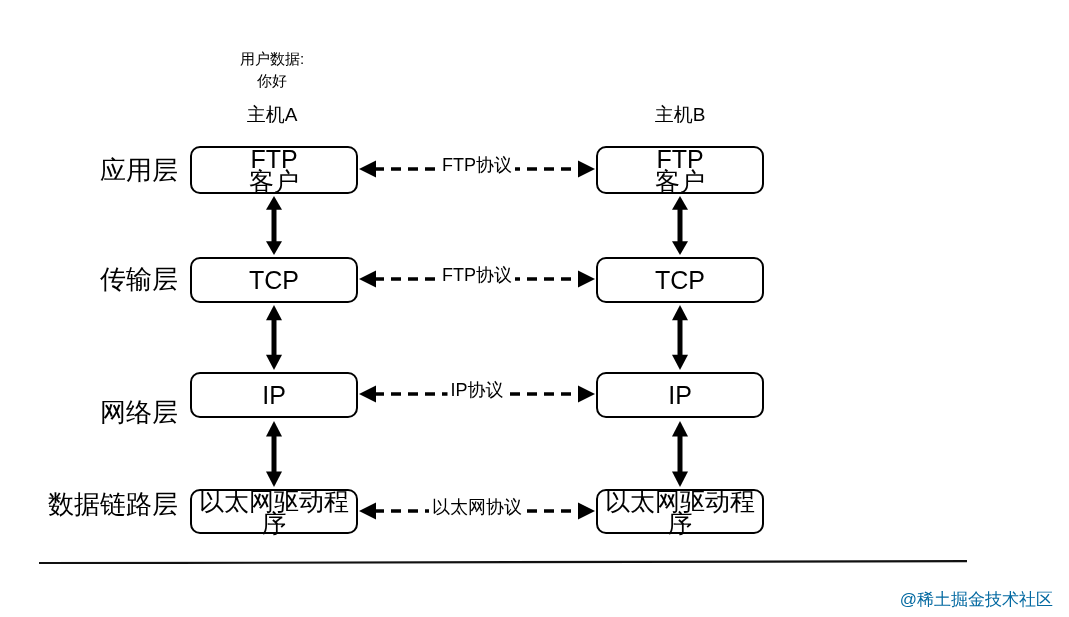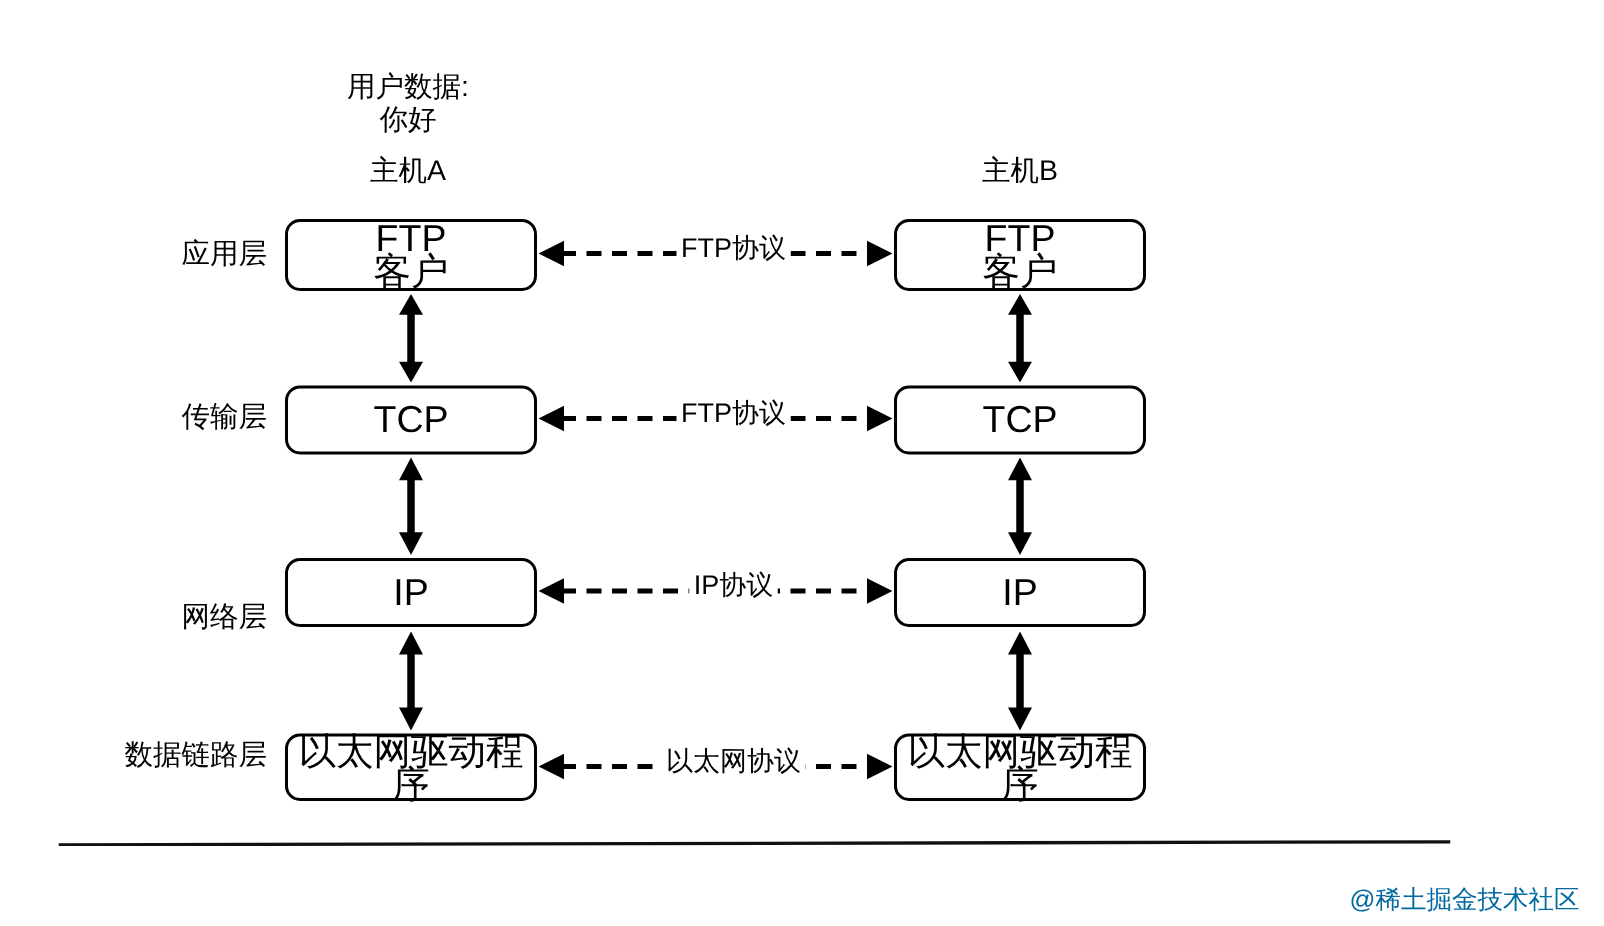--- a/index.html
+++ b/index.html
@@ -7,45 +7,45 @@
     position:relative;
     width:1069px;height:617px;
     background:#ffffff;
     font-family:"Liberation Sans","DejaVu Sans",sans-serif;
     color:#000;
     overflow:hidden;
   }
   .txt{position:absolute;white-space:pre-line;}
   .user-data{
     left:188px;top:48px;width:168px;
-    text-align:center;font-size:19px;line-height:22px;
+    text-align:center;font-size:15px;line-height:22px;
   }
   .host-label{
     top:104px;width:168px;text-align:center;
     font-size:19px;line-height:22px;
   }
   .host-a{left:188px;}
   .host-b{left:596px;}
   .layer-label{
     left:20px;width:158px;text-align:right;
-    font-size:19px;line-height:24px;
+    font-size:26px;line-height:24px;
   }
   .box{
     position:absolute;width:168px;
     border:2.5px solid #000;border-radius:10px;
     background:#fff;
     display:flex;align-items:center;justify-content:center;
     text-align:center;font-size:25px;line-height:22px;
     white-space:pre-line;
     box-sizing:border-box;
   }
   .box-a{left:190px;}
   .box-b{left:596px;}
   .v-arrow{position:absolute;width:26px;}
-  .h-arrow{position:absolute;left:359px;width:236px;height:26px;padding-left:24px;}
+  .h-arrow{position:absolute;left:359px;width:236px;height:26px;}
   .h-arrow svg{position:absolute;left:0;top:0;width:236px;height:26px;}
   .proto{
     position:absolute;left:50%;top:9px;transform:translate(-50%,-50%);
     background:#fff;padding:0 3px;
     font-size:18px;line-height:20px;white-space:nowrap;
   }
   .baseline{
     position:absolute;left:39px;top:560px;width:928px;height:4px;
   }
   .watermark{

